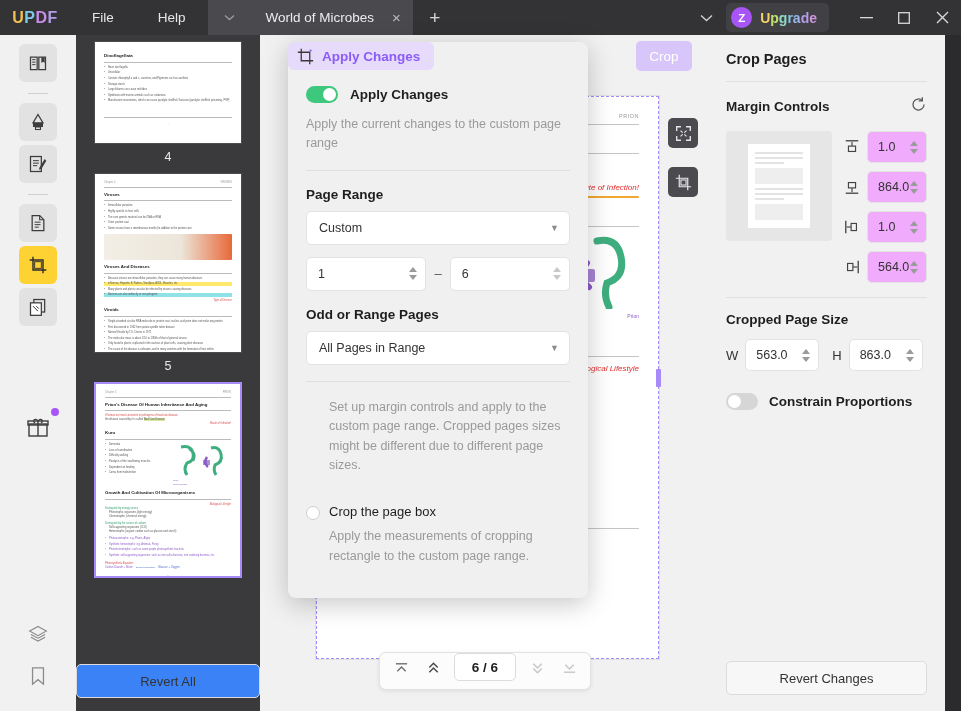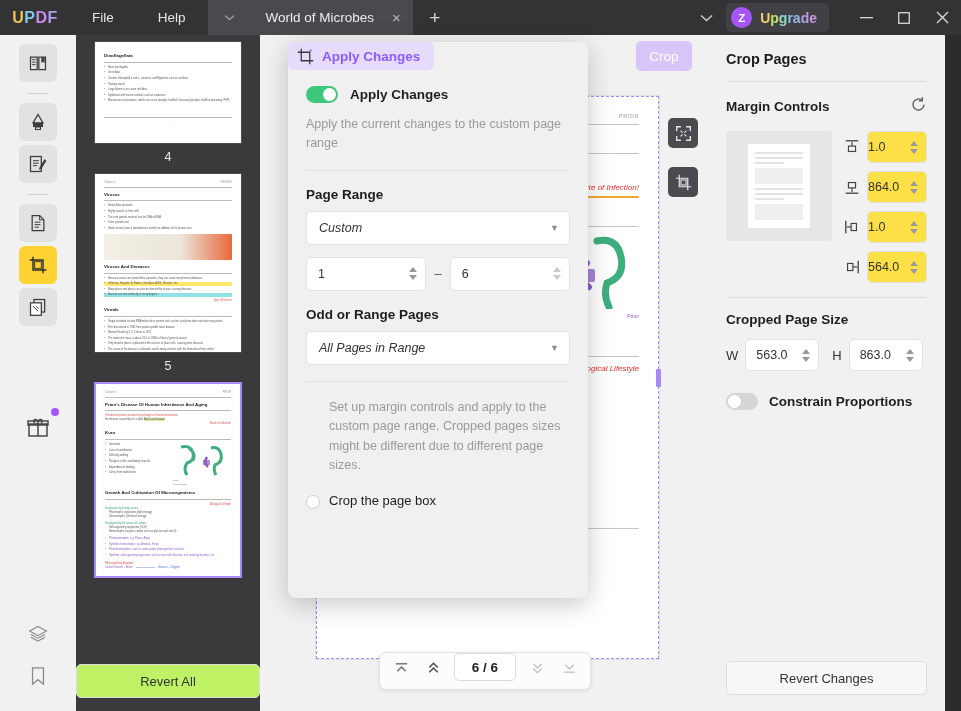--- a/index.html
+++ b/index.html
@@ -102,21 +102,21 @@
     width: 148px; margin: 0 auto 6px; background: #fff;
     border: 1px solid #4d4d50; position: relative; overflow: hidden;
   }
   .thumb.selected { border: 2px solid #a78bfa; }
   .thumb-num { text-align: center; color: #e9e9ea; font-size: 12.5px; margin-bottom: 9px; }
   .revert-all-wrap {
     position: absolute; left: 0; bottom: 0; width: 184px; height: 60px;
     background: #3a3a3d; display: flex; align-items: center; justify-content: center;
   }
   .revert-all {
-    width: 209px; height: 34px; background: #bef264; border: 1px solid #dcdcdc;
+    width: 209px; height: 34px; background: #3b82f6; border: 1px solid #dcdcdc;
     border-radius: 5px; font-size: 13px; color: #333; cursor: pointer;
     display: flex; align-items: center; justify-content: center;
     font-family: "Liberation Sans", sans-serif;
     text-align: center;
   }
 
   
   .mp { padding: 7px 9px; font-size: 2.6px; color: #555; line-height: 1.55; }
   .mp .hdr { display:flex; justify-content: space-between; font-size: 2.6px; color:#999; }
   .mp h4 { font-size: 4.4px; color: #1a1a1a; margin: 4px 0 2px; font-weight: bold; }
@@ -222,21 +222,21 @@
   .toggle.off .knob { left: 2px; }
   .bold-lbl { font-size: 13.5px; font-weight: bold; color: #1e1e1e; }
   .muted {
     font-size: 12.5px; color: #9a9a9a; line-height: 1.55; margin-top: 12px;
   }
   .divider { height: 1px; background: #e0e0e0; margin: 16px 0; }
   .sec-title { font-size: 13.5px; font-weight: bold; color: #1e1e1e; margin-bottom: 9px; }
   .select {
     width: 100%; height: 34px; background: #fff; border: 1px solid #e2e2e2;
     border-radius: 5px; display: flex; align-items: center; justify-content: space-between;
-    padding: 0 10px 0 12px; font-size: 12.5px; color: #333; cursor: pointer; font-style: italic;
+    padding: 0 10px 0 12px; font-size: 12.5px; color: #333; cursor: pointer;
   }
   .select .car { color: #8d8d8d; font-size: 9px; }
   .range-row { display: flex; align-items: center; gap: 8px; margin-top: 12px; }
   .num-input {
     flex: 1; height: 34px; background: #fff; border: 1px solid #e2e2e2;
     border-radius: 5px; display: flex; align-items: center; position: relative;
     padding-left: 11px; font-size: 12.5px; color: #333;
   }
   .spin {
     position: absolute; right: 8px; top: 0; height: 100%;
@@ -278,23 +278,23 @@
   .preview .pg {
     width: 62px; height: 84px; background: #fff;
     padding: 8px 7px;
   }
   .preview .pg .ln { height: 2px; background: #e3e3e3; margin-bottom: 3px; }
   .preview .pg .ln.s { width: 60%; }
   .preview .pg .blk { height: 16px; background: #eee; margin: 4px 0; }
   .m-rows { flex: 1; display: flex; flex-direction: column; gap: 8px; }
   .m-row { display: flex; align-items: center; gap: 7px; }
   .m-input {
-    flex: 1; height: 32px; background: #fde047; border: 1px solid #e2e2e2;
+    flex: 1; height: 32px; background: #f0abfc; border: 1px solid #e2e2e2;
     border-radius: 5px; display: flex; align-items: center; position: relative;
-    font-size: 12.5px; color: #333;
+    padding-left: 10px; font-size: 12.5px; color: #333;
   }
   .size-row { display: flex; align-items: center; gap: 7px; margin-top: 12px; }
   .size-lbl { font-size: 13px; color: #333; }
   .size-input {
     width: 74px; height: 32px; background: #fff; border: 1px solid #e2e2e2;
     border-radius: 5px; display: flex; align-items: center; position: relative;
     padding-left: 10px; font-size: 12.5px; color: #333;
   }
   .constrain { display: flex; align-items: center; gap: 11px; margin-top: 22px; }
   .revert-changes {
@@ -724,24 +724,25 @@
       <div class="sec-title" style="margin-top:16px">Odd or Range Pages</div>
       <div class="select">
         <span>All Pages in Range</span>
         <span class="car">▼</span>
       </div>
 
       <div class="divider"></div>
 
       <div class="radio-desc">Set up margin controls and apply to the custom page range. Cropped pages sizes might be different due to different page sizes.</div>
 
-      <div class="radio-row" style="margin-top:18px">
+      <div class="radio-row" style="margin-top:29px">
         <span class="radio"></span>
         <span class="radio-lbl">Crop the page box</span>
       </div>
+      <div class="radio-desc">Apply the measurements of cropping rectangle to the custom page range.</div>
     </div>
   </div>
 
   <div class="right">
     <h2>Crop Pages</h2>
     <div class="r-div"></div>
 
     <div class="r-head">
       <span class="t">Margin Controls</span>
       <span style="cursor:pointer">

